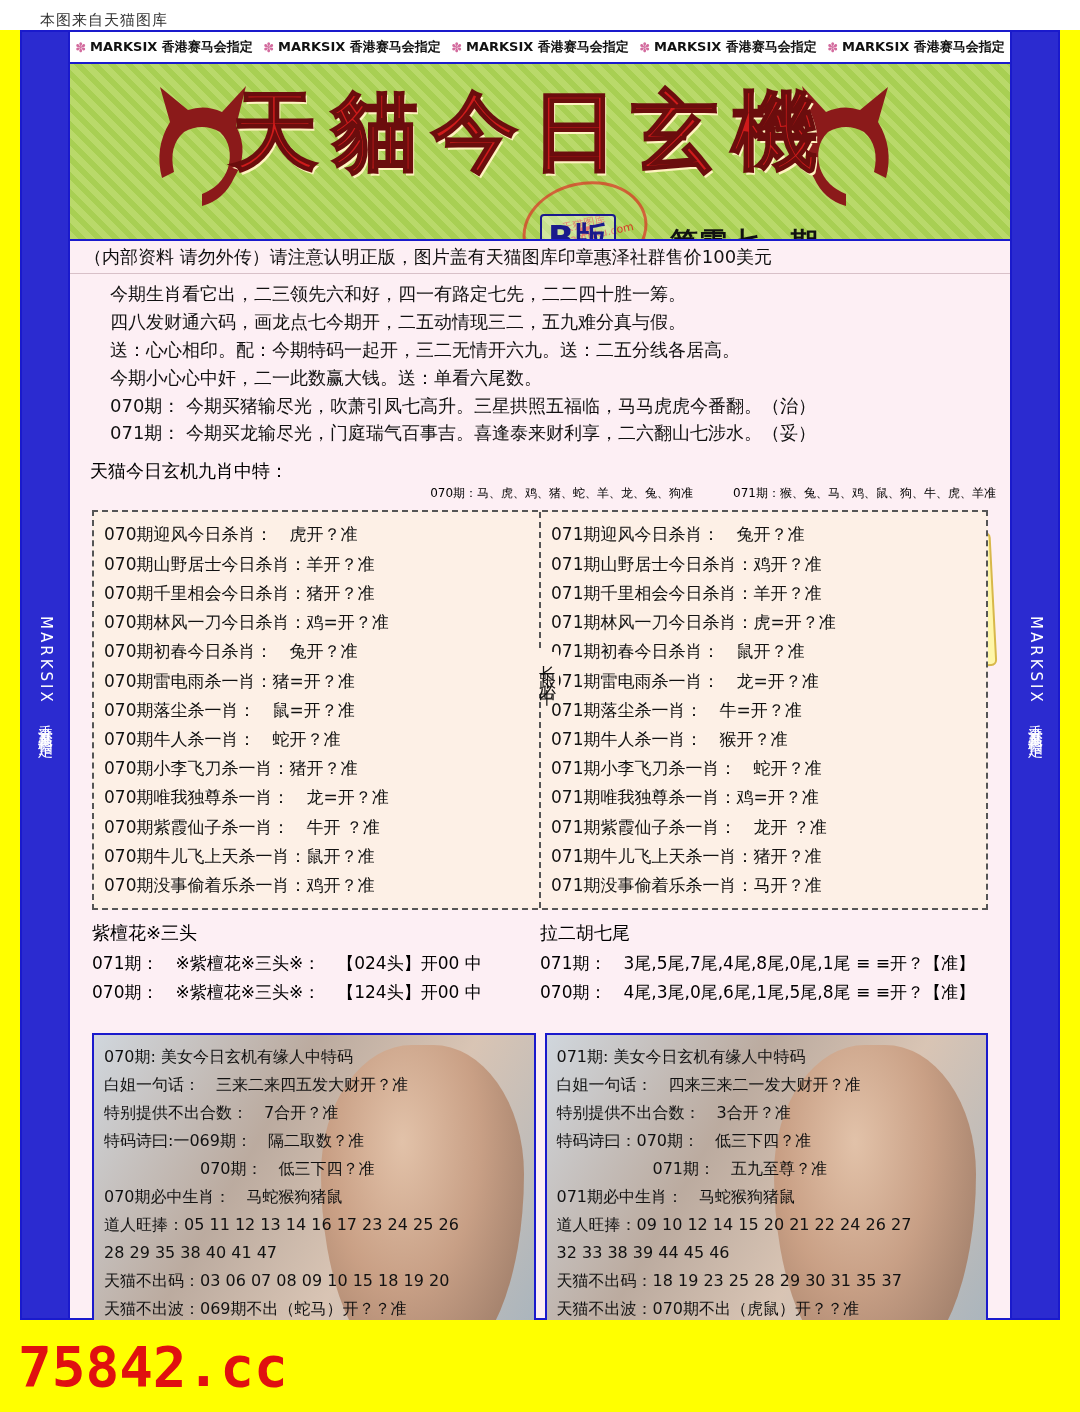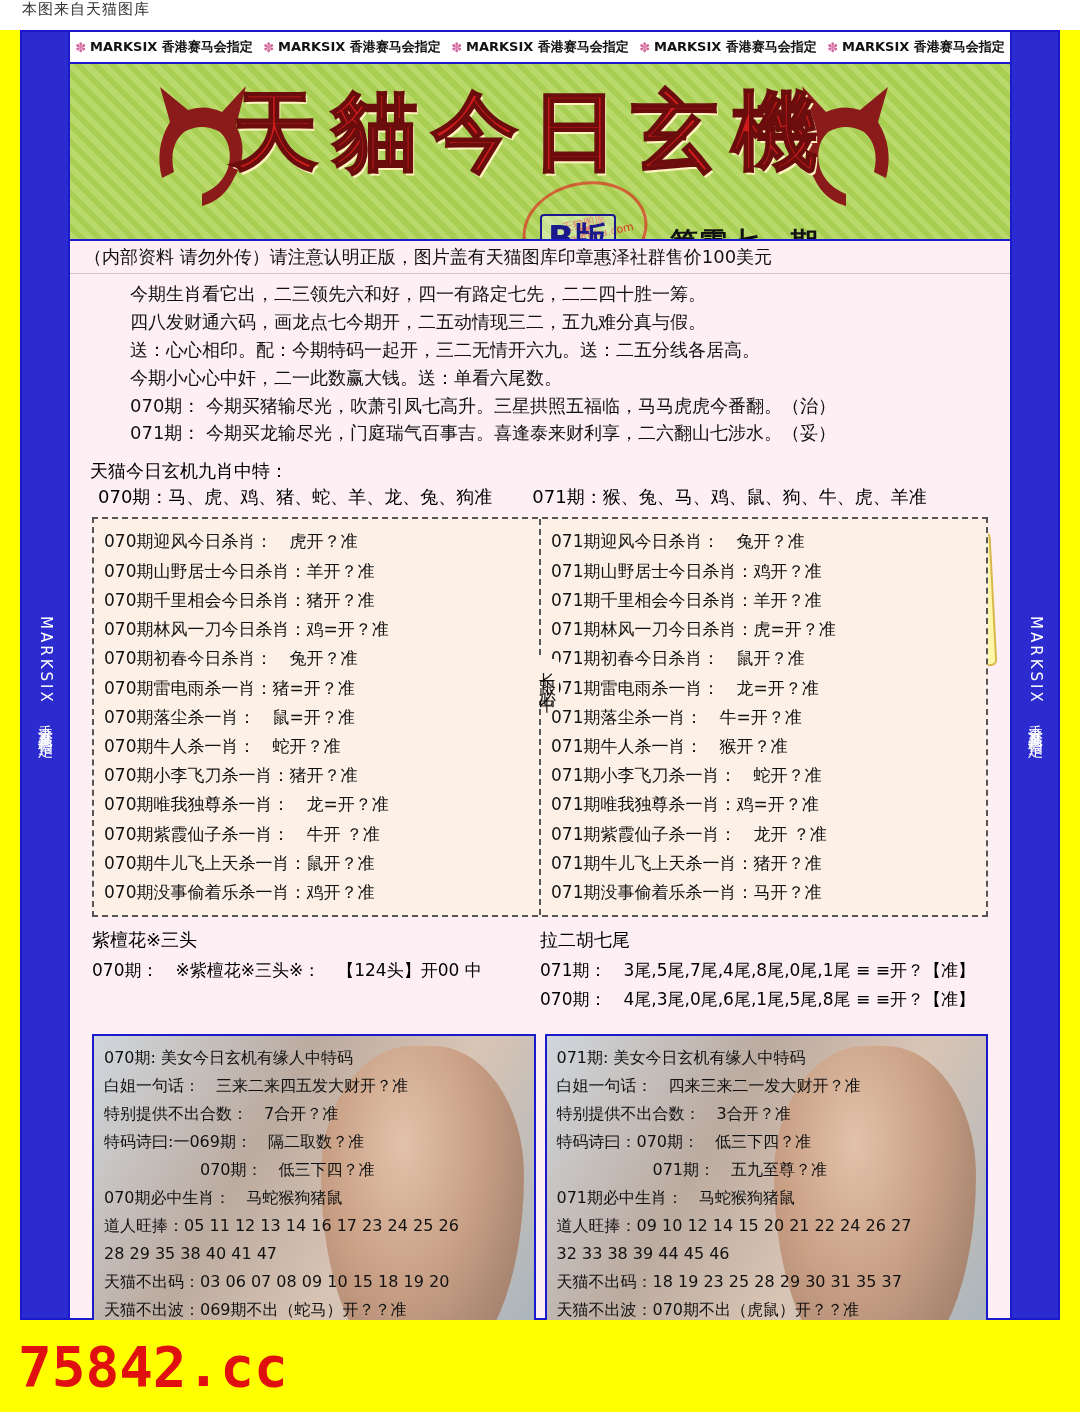--- a/index.html
+++ b/index.html
@@ -2,21 +2,21 @@
 <html><head>
 <meta charset="utf-8">
 <style>
   html,body{margin:0;padding:0;}
   body{
     width:1080px;height:1412px;
     background:#ffff00;
     font-family:"DejaVu Sans","Liberation Sans",sans-serif;
     position:relative;overflow:hidden;
   }
-  .topbar{height:30px;background:#ffffff;display:flex;align-items:flex-start;padding-left:22px;}
+  .topbar{height:30px;background:#ffffff;display:flex;align-items:flex-end;padding-left:40px;}
   .topbar span{font-size:15px;color:#333;letter-spacing:1px;}
   .page{
     position:absolute;left:20px;top:30px;width:1040px;height:1290px;
     background:#ffff00;border:2px solid #1a1acc;box-sizing:border-box;
   }
   .vstrip{
     position:absolute;top:0;width:46px;height:100%;
     background:#2b2bd0;color:#fff;display:flex;align-items:center;justify-content:center;
     overflow:hidden;
   }
@@ -82,47 +82,47 @@
     font-size:28px;color:#111;font-weight:bold;letter-spacing:2px;
   }
   .noteline{
     display:flex;align-items:center;
     padding:4px 14px;font-size:18px;color:#111;
     border-bottom:1px solid #d8c0c8;
     position:relative;
   }
   .content{padding:6px 14px 0 14px;position:relative;}
   .sect-title{font-size:18px;color:#111;margin:2px 0 4px 6px;}
-  .poem{font-size:18px;color:#111;line-height:1.55;margin-left:46px;}
+  .poem{font-size:18px;color:#111;line-height:1.55;margin-left:26px;}
   .killbox{
     position:absolute;right:16px;top:262px;width:150px;
     background:#fff6a8;border:2px solid #d8b84a;border-radius:6px;
     padding:4px 6px;text-align:center;
     transform:rotate(-3deg);
   }
   .killbox .k0{font-size:24px;color:#c01010;font-weight:bold;letter-spacing:4px;}
   .killbox .k{font-size:22px;color:#c01010;font-weight:bold;letter-spacing:2px;}
   .nine{margin:12px 0 2px 6px;font-size:18px;}
-  .ninerow{display:flex;gap:40px;font-size:18px;margin:2px 0 8px 14px;}
+  .ninerow{display:flex;gap:40px;font-size:12px;margin:2px 0 8px 14px;justify-content:flex-end;}
   .dashbox{
     margin:4px 8px;border:2px dashed #555;background:#fdf0e6;
     display:flex;position:relative;min-height:330px;
   }
   .dashcol{flex:1;padding:8px 10px;}
   .dashcol.left{border-right:2px dashed #555;}
   .dashcol div.ln{font-size:17px;line-height:1.72;color:#111;}
   .longzhong{
     position:absolute;left:49.2%;top:140px;width:26px;
     font-size:17px;line-height:1.72;text-align:center;color:#111;
     background:#fdf0e6;
   }
   .twocol{display:flex;margin:8px 8px 0 8px;}
   .twocol .c{flex:1;font-size:17px;line-height:1.7;}
   .twocol .c .hd{font-size:18px;}
-  .photorow{display:flex;gap:9px;margin:20px 8px 0 8px;}
+  .photorow{display:flex;gap:9px;margin:26px 8px 0 8px;}
   .photo{
     flex:1;border:2px solid #1a1acc;background:#e8e2dd;
     position:relative;height:350px;overflow:hidden;
   }
   .photo .bg{
     position:absolute;inset:0;
     background:linear-gradient(120deg,#cfd6dd 0%,#b9a89c 35%,#d8c3b2 60%,#9fb0bd 100%);
     opacity:.95;
   }
   .photo .body{
@@ -273,20 +273,21 @@
           <div class="ln">071期没事偷着乐杀一肖：马开？准</div>
         </div>
         <div class="longzhong">
           <span style="writing-mode:vertical-rl;display:inline-block;letter-spacing:8px;">长跟必中</span>
         </div>
       </div>
 
       <div class="twocol">
         <div class="c">
           <div class="hd">紫檀花※三头</div>
+          <div>071期：　※紫檀花※三头※：　【024头】开00 中</div>
           <div>070期：　※紫檀花※三头※：　【124头】开00 中</div>
         </div>
         <div class="c">
           <div class="hd">拉二胡七尾</div>
           <div>071期：　3尾,5尾,7尾,4尾,8尾,0尾,1尾 ≡ ≡开？【准】</div>
           <div>070期：　4尾,3尾,0尾,6尾,1尾,5尾,8尾 ≡ ≡开？【准】</div>
         </div>
       </div>
 
       <div class="photorow">

